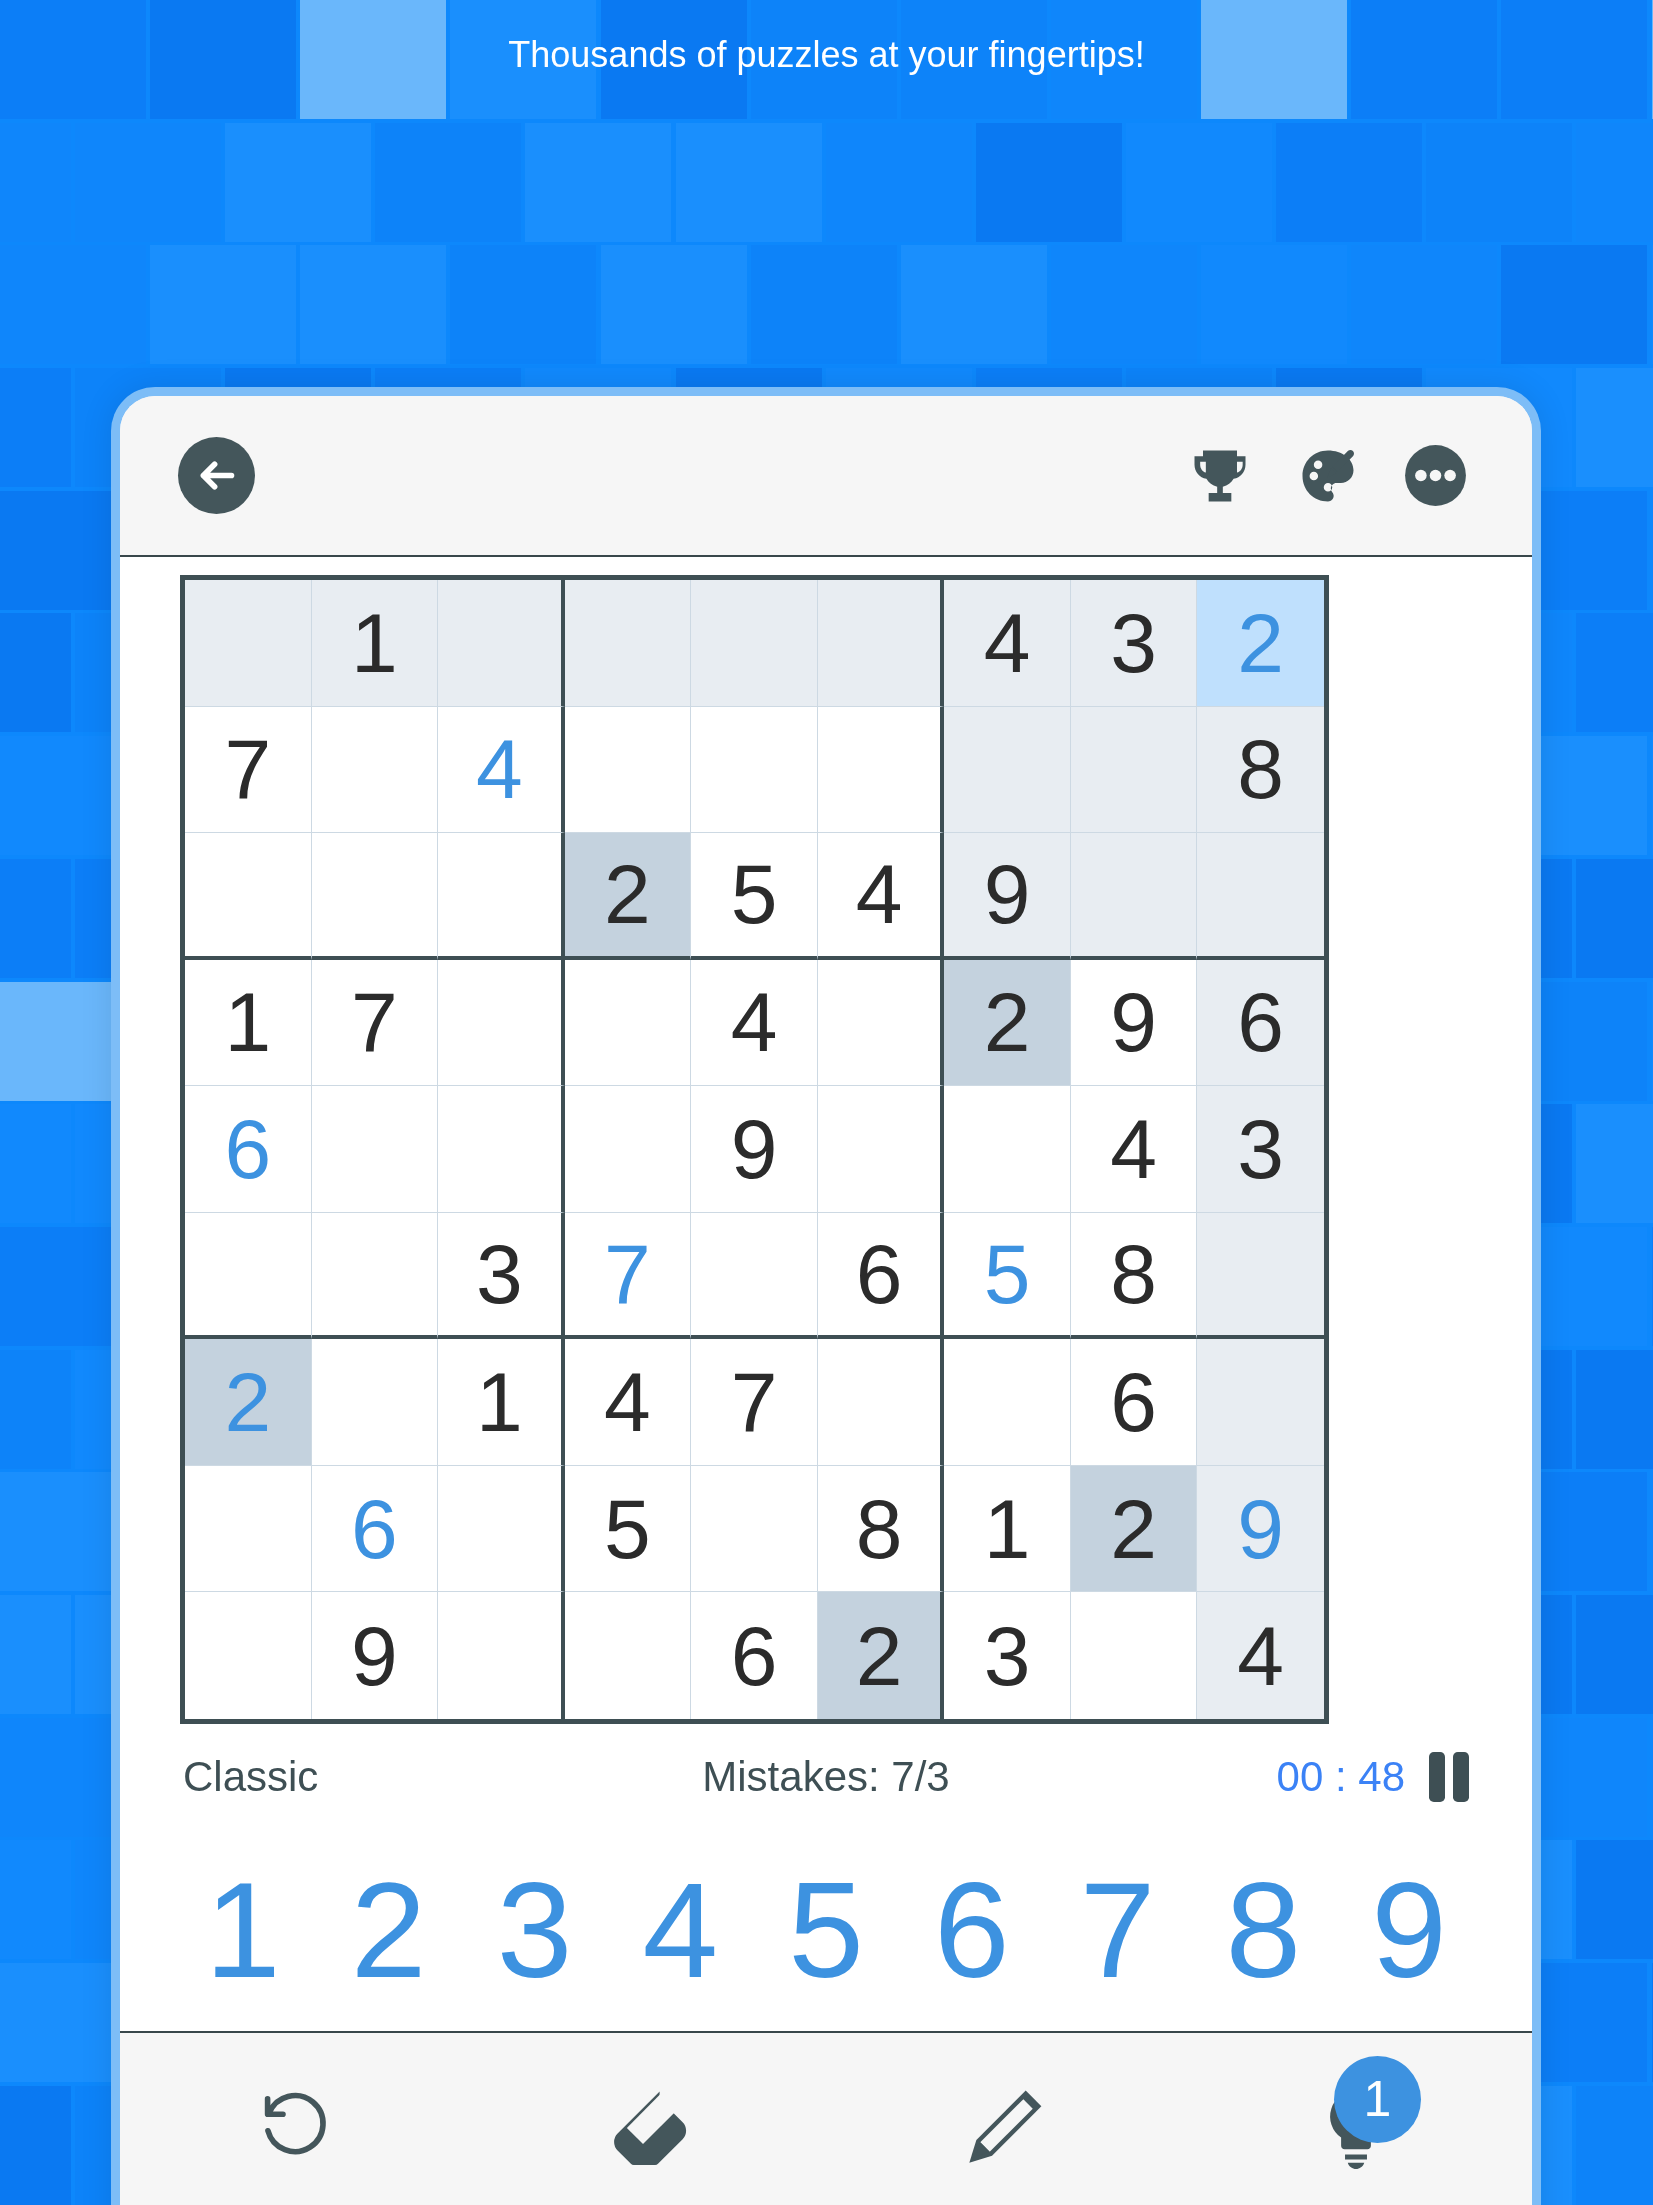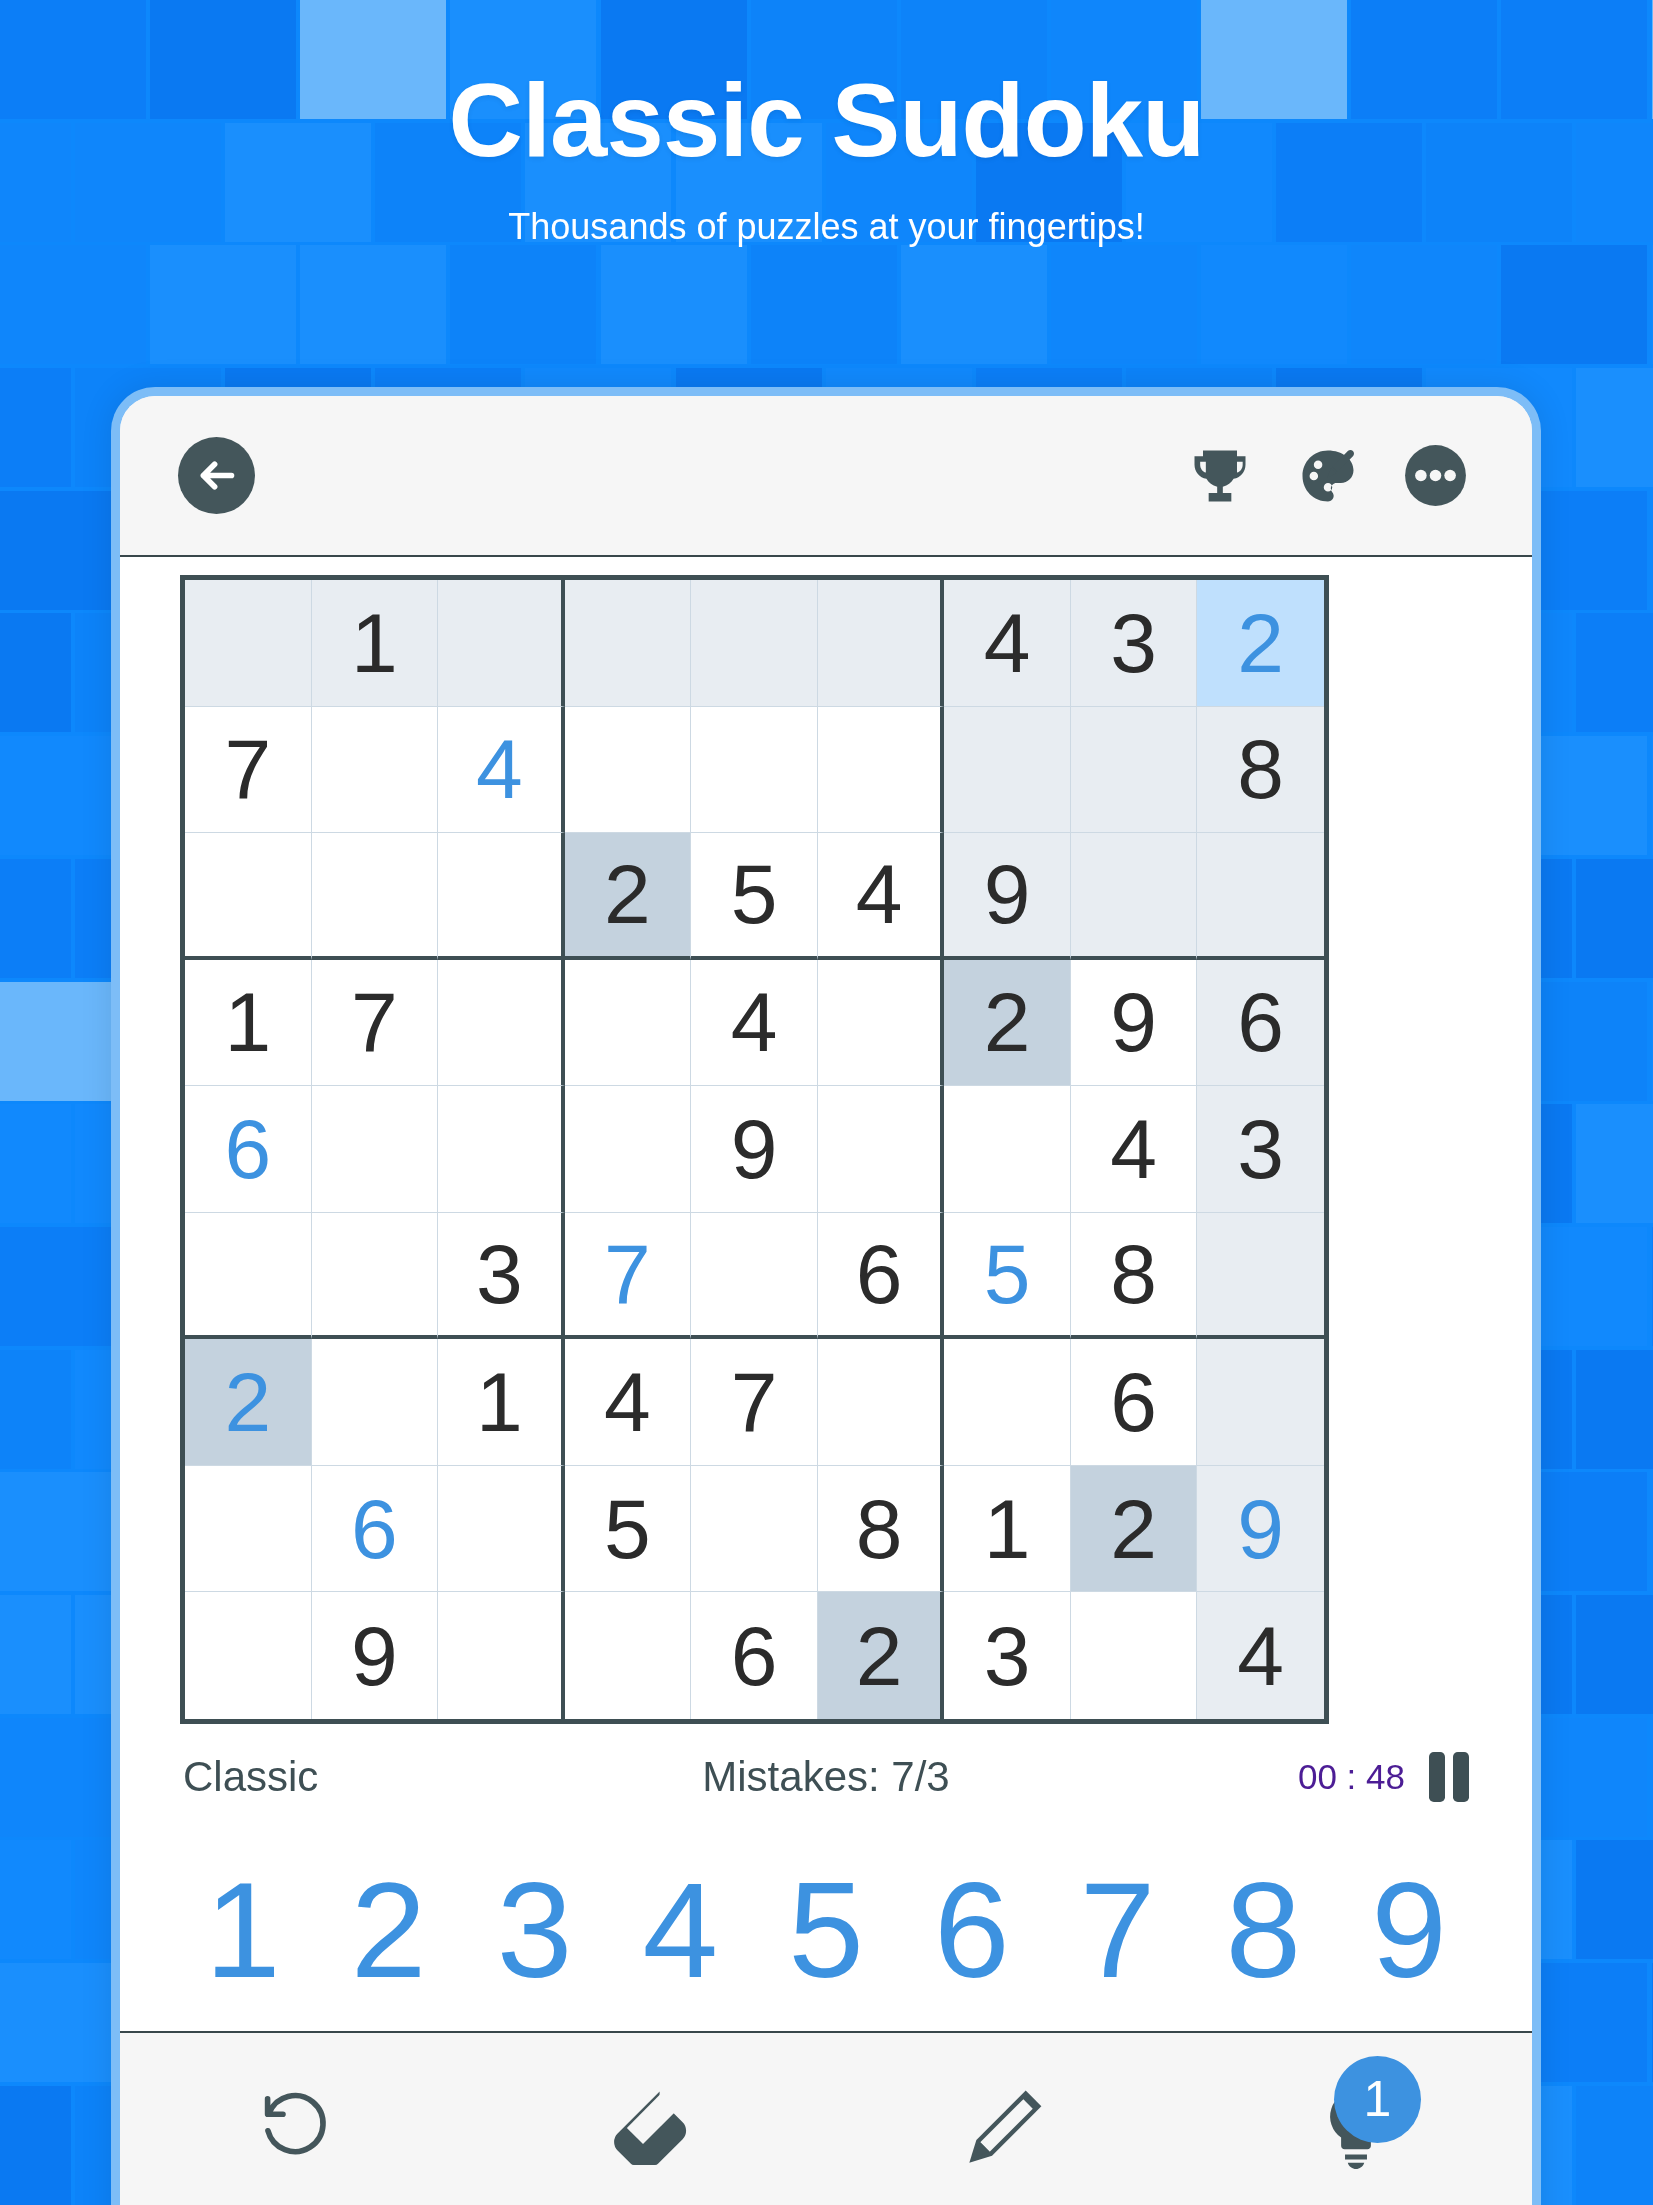--- a/index.html
+++ b/index.html
@@ -62,21 +62,21 @@
   .cell.samenum{ background:#c4d2de; }
   .cell.sel    { background:#bfe0fd; }
   .cell.user   { color:#3d92e0; }
 
   
   #statusbar { height:105px; background:#ffffff; display:flex; align-items:center;
                padding:0 63px; position:relative; }
   #difficulty { font-size:42px; color:#3e4f54; }
   #mistakes { font-size:42px; color:#3e4f54; position:absolute; left:50%; transform:translateX(-50%); }
   #timer-group { margin-left:auto; display:flex; align-items:center; gap:24px; }
-  #timer { font-size:35px; color:#4c1d95; }
+  #timer { font-size:42px; color:#3b82f6; }
   #pause-btn { display:flex; gap:8px; cursor:pointer; }
   #pause-btn span { display:block; width:16px; height:50px; background:#3e4f54; border-radius:4.8px; }
 
   
   #numpad { height:202px; background:#ffffff; display:flex; align-items:center;
             justify-content:space-between; padding:0 50px; }
   .num-key { color:#3d92e0; font-size:136px; line-height:1; cursor:pointer;
              flex:1; text-align:center; font-weight:400; }
 
   
@@ -304,21 +304,20 @@
     <div class="bg-tile" style="left: 676px; top: 2086px; width: 146px; height: 119px; background: rgb(10, 121, 242);"></div>
     <div class="bg-tile" style="left: 826px; top: 2086px; width: 146px; height: 119px; background: rgb(10, 121, 242);"></div>
     <div class="bg-tile" style="left: 976px; top: 2086px; width: 146px; height: 119px; background: rgb(26, 143, 253);"></div>
     <div class="bg-tile" style="left: 1126px; top: 2086px; width: 146px; height: 119px; background: rgb(106, 183, 251);"></div>
     <div class="bg-tile" style="left: 1276px; top: 2086px; width: 146px; height: 119px; background: rgb(10, 121, 242);"></div>
     <div class="bg-tile" style="left: 1426px; top: 2086px; width: 146px; height: 119px; background: rgb(26, 143, 253);"></div>
     <div class="bg-tile" style="left: 1576px; top: 2086px; width: 146px; height: 119px; background: rgb(13, 131, 249);"></div>
   </div>
 
 <div id="header">
-  <div id="app-title">Classic Sudoku</div>
   <div id="app-subtitle">Thousands of puzzles at your fingertips!</div>
 </div>
 
 <div id="card">
 
   <div id="topbar">
     <div class="circ-btn">
       <svg width="45" height="45" viewBox="0 0 24 24">
         <path d="M20 12H5M5 12l6-6M5 12l6 6" fill="none" stroke="#fff" stroke-width="3" stroke-linecap="round" stroke-linejoin="round"></path>
       </svg>

